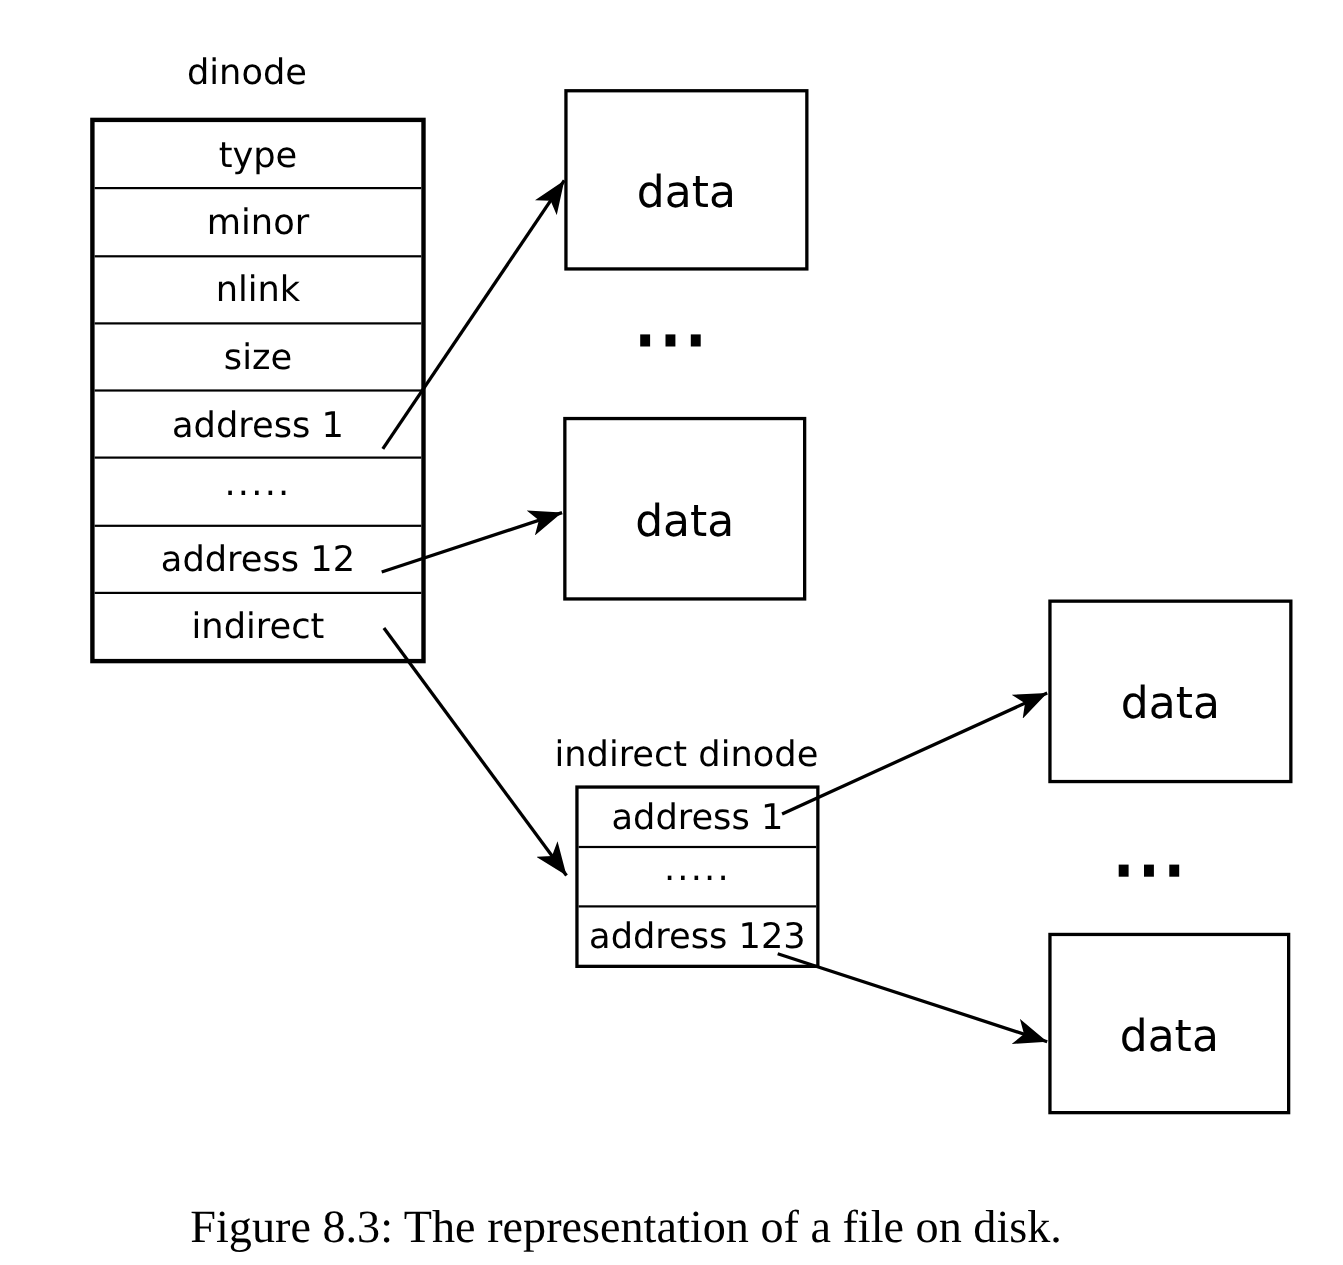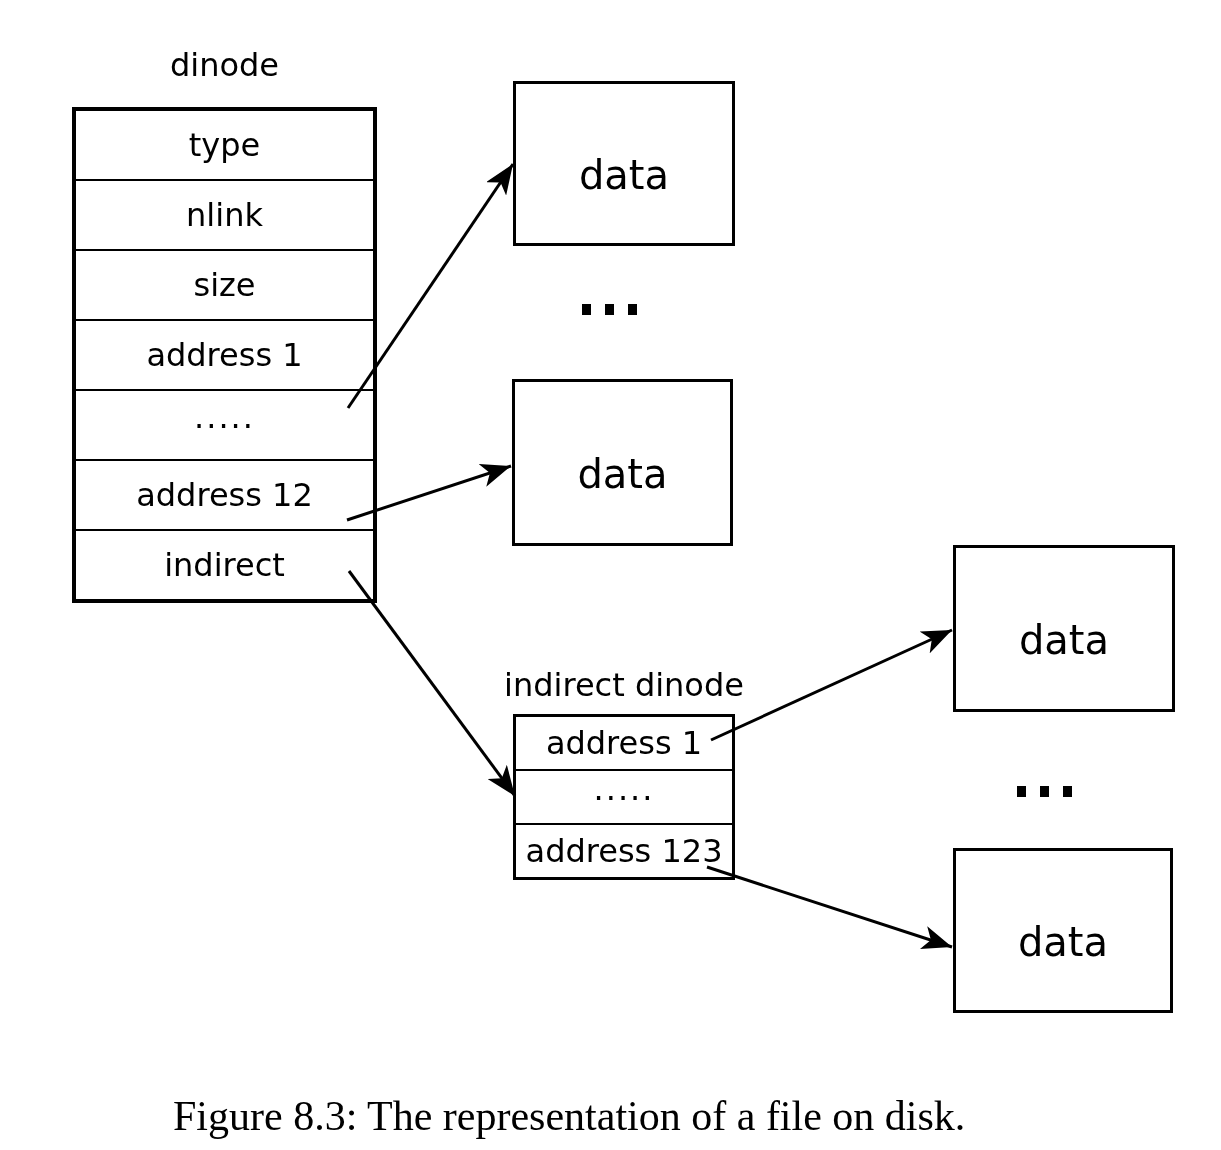--- a/index.html
+++ b/index.html
@@ -18,21 +18,21 @@
     text-align: center;
     white-space: nowrap;
   }
   .box {
     position: absolute;
     box-sizing: border-box;
     background: #ffffff;
     border: 4px solid #000000;
   }
   .thin-border { border-width: 3px; }
-  .table { display: flex; flex-direction: column; }
+  .table { display: flex; flex-direction: column; margin-left: 10px; }
   .row {
     flex: 1;
     display: flex;
     align-items: center;
     justify-content: center;
     font-size: 32px;
     border-top: 2px solid #000000;
     white-space: nowrap;
   }
   .row:first-child { border-top: none; }
@@ -87,20 +87,21 @@
 </style>
 </head>
 <body>
 
 <div class="page">
 
   <div class="title" id="dinode-title">dinode</div>
 
   <div class="box table" id="dinode-box">
     <div class="row">type</div>
+    <div class="row">minor</div>
     <div class="row">nlink</div>
     <div class="row">size</div>
     <div class="row">address 1</div>
     <div class="row dots-row">
       <span>.....</span>
     </div>
     <div class="row">address 12</div>
     <div class="row">indirect</div>
   </div>
 

